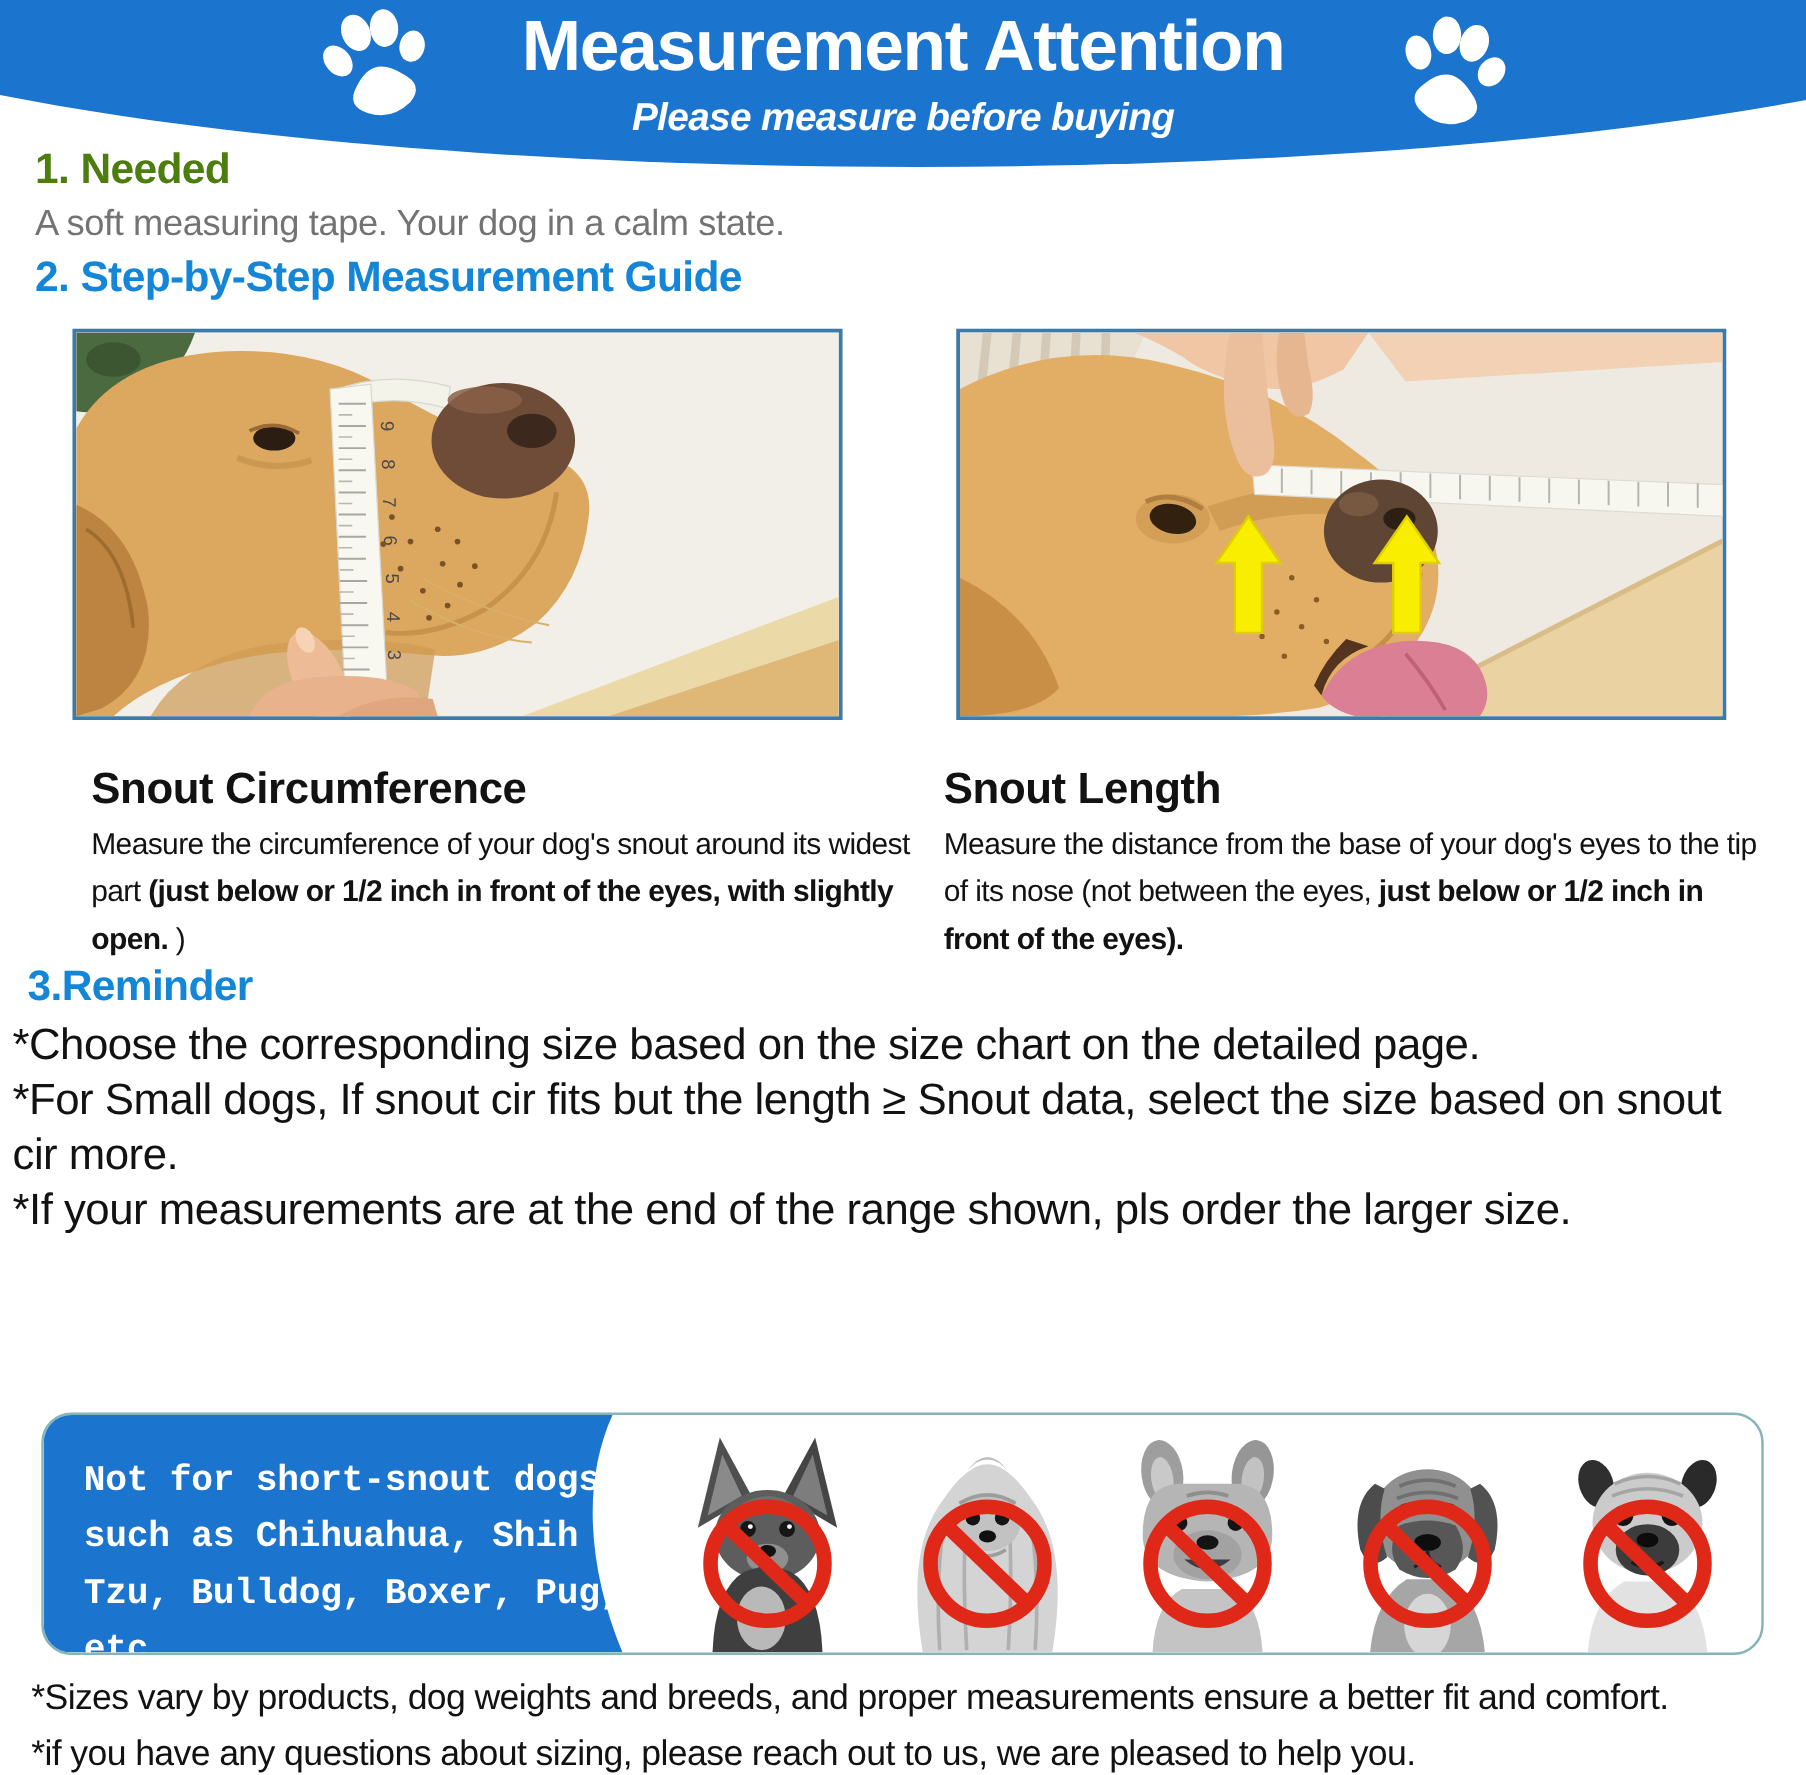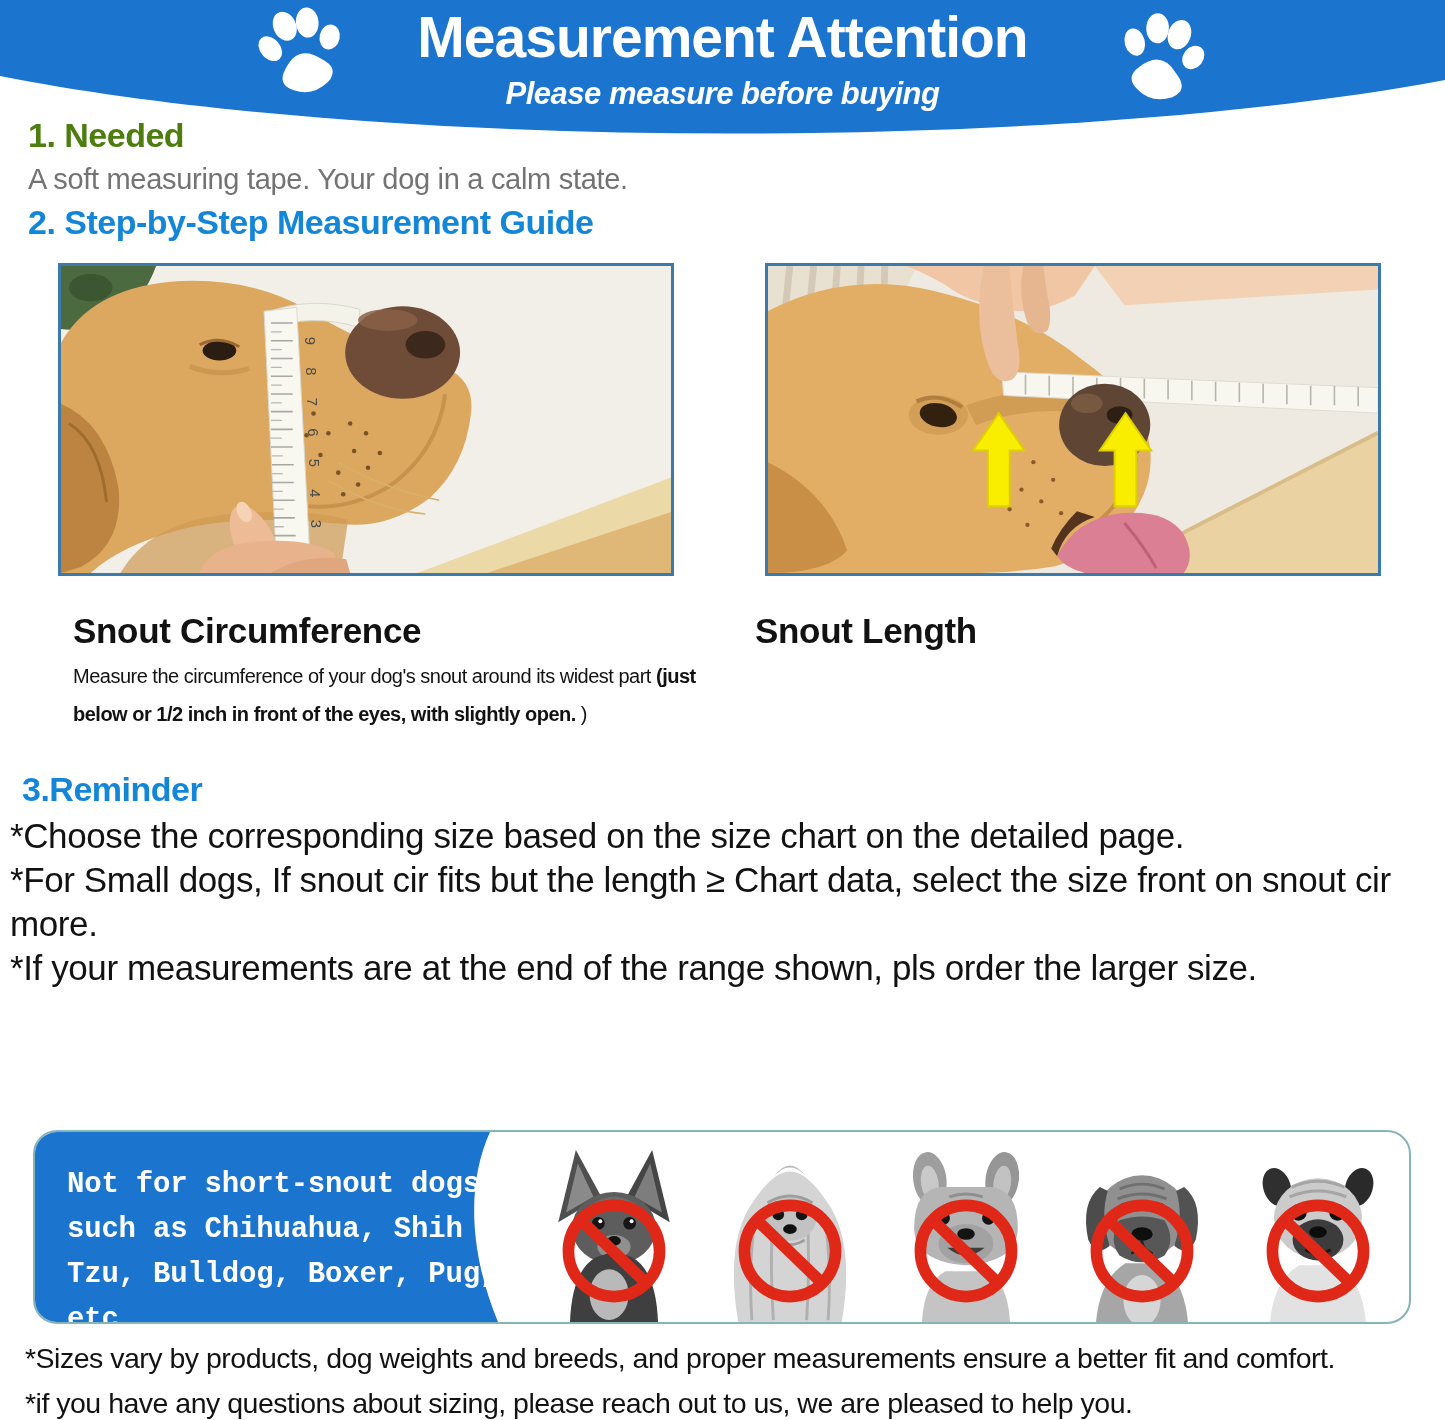--- a/index.html
+++ b/index.html
@@ -28,21 +28,21 @@
   
   .photo{position:absolute;top:263px;width:616px;height:313px;border:3px solid #3a7bab;box-sizing:border-box;background:#f1efe8;}
   .photo svg{display:block;width:100%;height:100%;}
   .photo-left{left:58px;}
   .photo-right{left:765px;}
   
   .cap{position:absolute;top:595px;width:660px;}
   .cap-left{left:73px;}
   .cap-right{left:755px;}
   .cap-title{font-size:35px;font-weight:bold;letter-spacing:-0.3px;margin-top:16px;}
-  .cap-body{font-size:20px;line-height:38px;letter-spacing:-0.5px;margin-top:6px;}
+  .cap-body{font-size:24px;line-height:38px;letter-spacing:-0.5px;margin-top:6px;}
   .cap-body b{letter-spacing:-0.5px;}
   
   .reminder-list{position:absolute;left:10px;top:814px;width:1404px;font-size:35px;line-height:44px;letter-spacing:-0.4px;}
   
   .band{
     position:absolute;left:33px;top:1130px;width:1378px;height:194px;box-sizing:border-box;
     border:2px solid #86b4b8;border-radius:24px;background:#ffffff;overflow:hidden;
   }
   .band-blue{position:absolute;left:0;top:0;width:500px;height:100%;}
   .band-label{
@@ -202,26 +202,27 @@
     <polygon points="361,150 387,188 372,188 372,245 350,245 350,188 335,188" fill="#f9ee00" stroke="#ddcf00" stroke-width="2"></polygon>
   </svg>
 </div>
 
 <div class="cap cap-left">
   <div class="cap-title">Snout Circumference</div>
   <div class="cap-body"><span>Measure the circumference of your dog's snout around its widest part </span><b>(just below or 1/2 inch in front of the eyes, with slightly open.</b><span> )</span></div>
 </div>
 <div class="cap cap-right">
   <div class="cap-title">Snout Length</div>
+  <div class="cap-body"><span>Measure the distance from the base of your dog's eyes to the tip of its nose (not between the eyes, </span><b>just below or 1/2 inch in front of the eyes).</b><span></span></div>
 </div>
 
 <div class="h-blue" style="left:22px;top:770px;">3.Reminder</div>
 <div class="reminder-list">
   <div>*Choose the corresponding size based on the size chart on the detailed page.</div>
-  <div>*For Small dogs, If snout cir fits but the length ≥ Chart data, select the size front on snout cir more.</div>
+  <div>*For Small dogs, If snout cir fits but the length ≥ Snout data, select the size based on snout cir more.</div>
   <div>*If your measurements are at the end of the range shown, pls order the larger size.</div>
 </div>
 
 <div class="band">
   <svg class="band-blue" viewBox="0 0 500 190" preserveAspectRatio="none">
     <path d="M0,0 H455 C430,55 436,125 463,190 H0 Z" fill="#1b74cd"></path>
   </svg>
   <div class="band-label">Not for short-snout dogs such as Chihuahua, Shih Tzu, Bulldog, Boxer, Pug, etc.</div>
   <div class="dogs-row">
 

